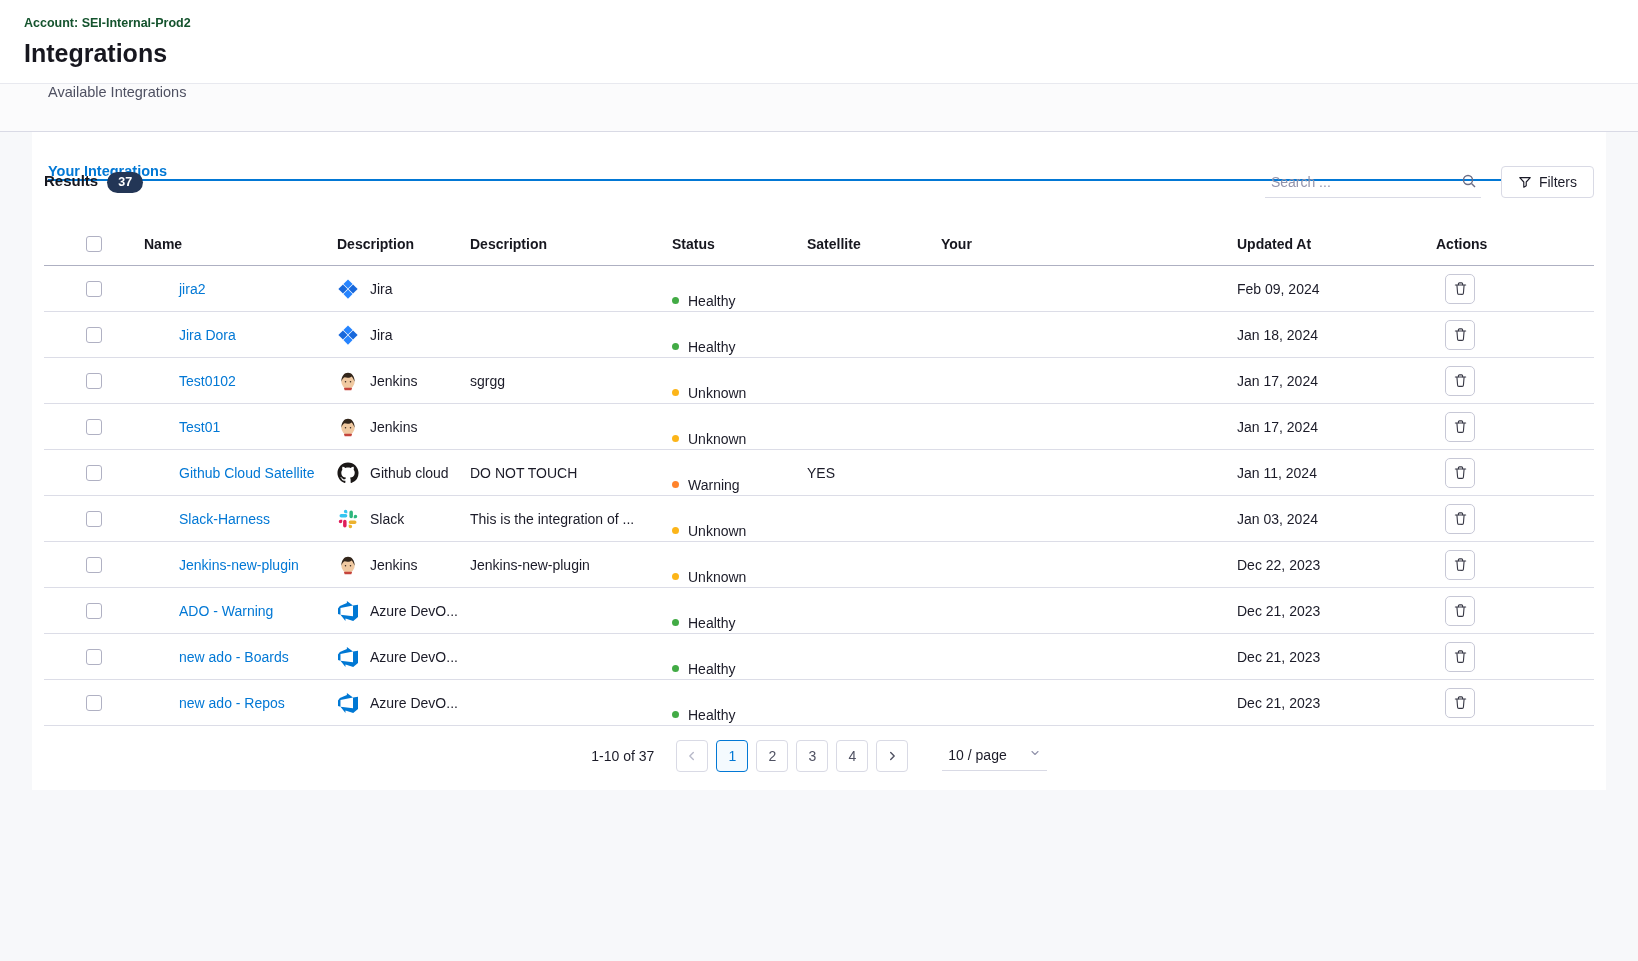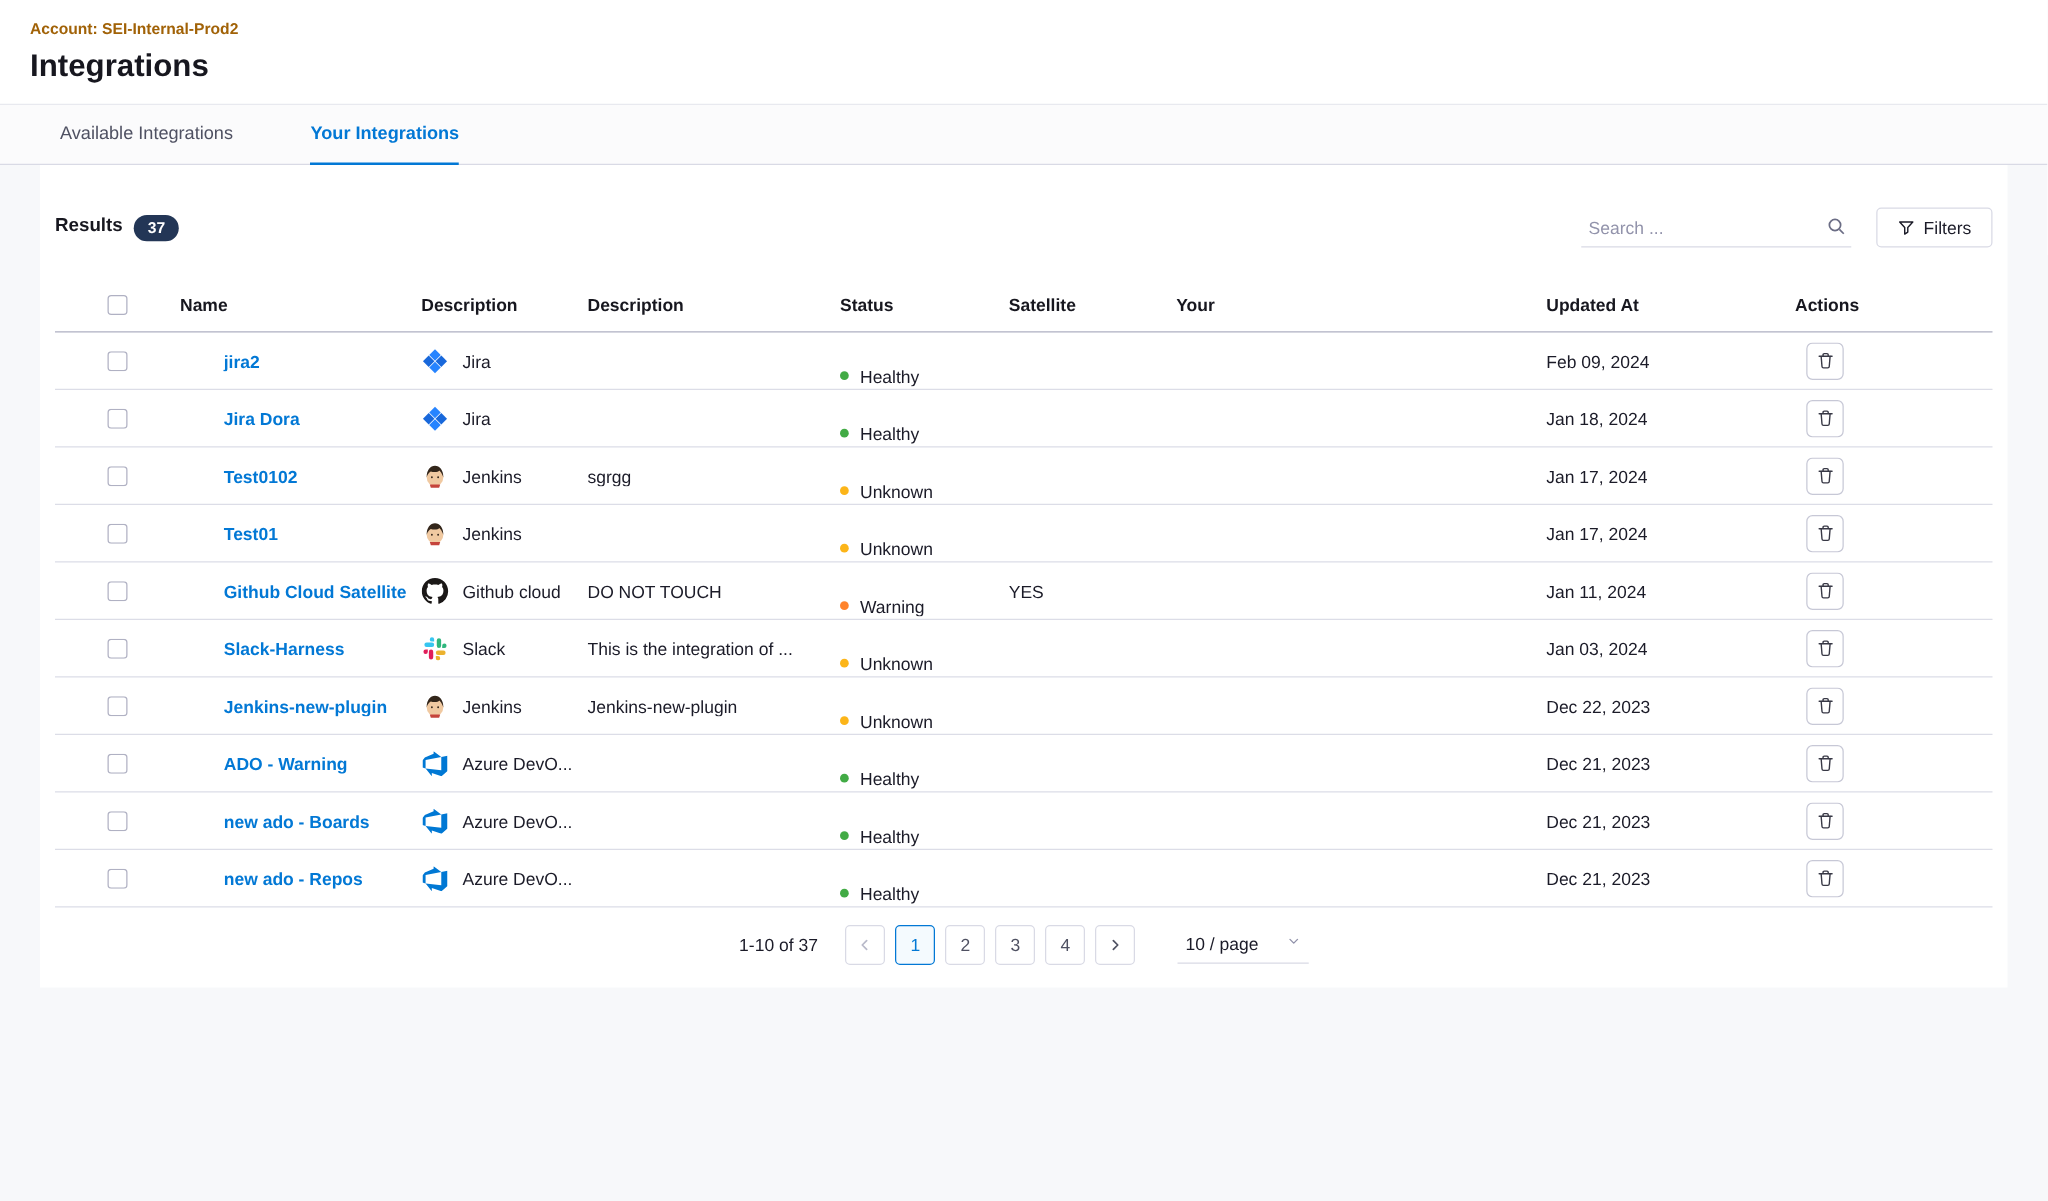--- a/index.html
+++ b/index.html
@@ -12,41 +12,42 @@
     font-size:14px;
   }
   
   .page-header {
     background:#fff;
     padding:14px 24px 15px;
     border-bottom:1px solid #e8e9ef;
   }
   .account-link {
     font-size:12.5px;
-    color:#a16207;
+    color:#14532d;
     font-weight:600;
     text-decoration:none;
     cursor:pointer;
     display:inline-block;
   }
   .page-title {
     font-size:25px;
     font-weight:700;
     color:#17171f;
     margin-top:9px;
   }
   
   .tab-strip {
     background:#fbfbfc;
     border-bottom:1px solid #d9dae5;
     display:flex;
     align-items:stretch;
     padding:0 48px;
     gap:62px;
     height:48px;
+    flex-direction:column;
   }
   .tab {
     display:flex;
     align-items:center;
     font-size:14.5px;
     color:#4f5162;
     font-weight:500;
     cursor:pointer;
     border-bottom:2px solid transparent;
     margin-bottom:-1px;
@@ -137,21 +138,21 @@
   .cell-check { display:flex; justify-content:center; }
   input[type="checkbox"] {
     appearance:none;
     -webkit-appearance:none;
     width:16px; height:16px;
     border:1px solid #b0b1c3;
     border-radius:3px;
     background:#fff;
     cursor:pointer;
   }
-  .name-link { color:#0278d5; text-decoration:none; cursor:pointer; font-weight:700;padding-left:35px; }
+  .name-link { color:#0278d5; text-decoration:none; cursor:pointer; font-weight:400;padding-left:35px; }
   .app-cell { display:flex; align-items:center; gap:11px; }
   .app-icon { display:inline-flex; width:22px; height:22px; align-items:center; justify-content:center; }
   .status-cell { display:flex; align-items:center; gap:9px;margin-top:24px; }
   .dot { width:7px; height:7px; border-radius:50%; display:inline-block; flex:0 0 auto; }
   .actions { display:flex; padding-left:9px; }
   .trash-btn {
     width:30px; height:30px;
     display:flex; align-items:center; justify-content:center;
     background:#fff;
     border:1px solid #c7c8d6;

